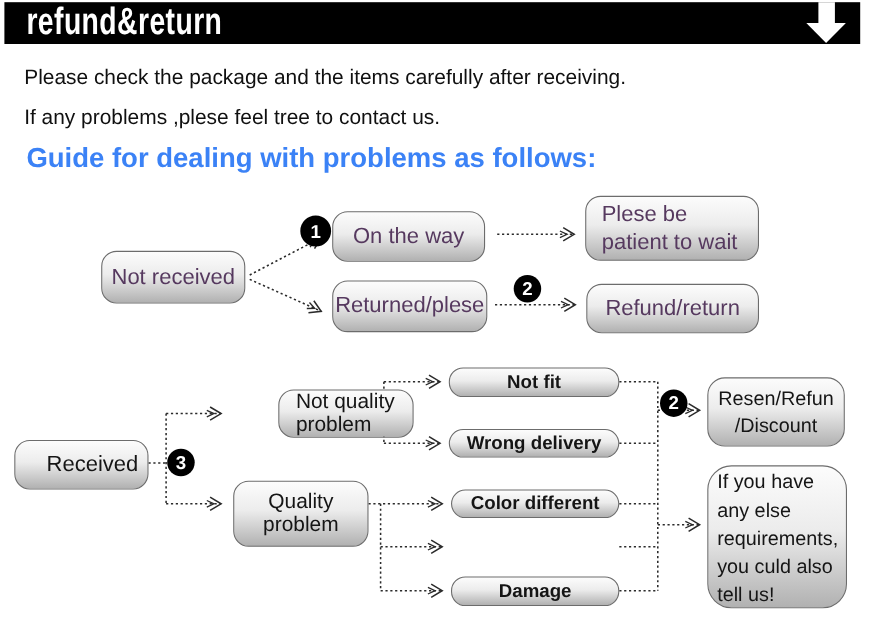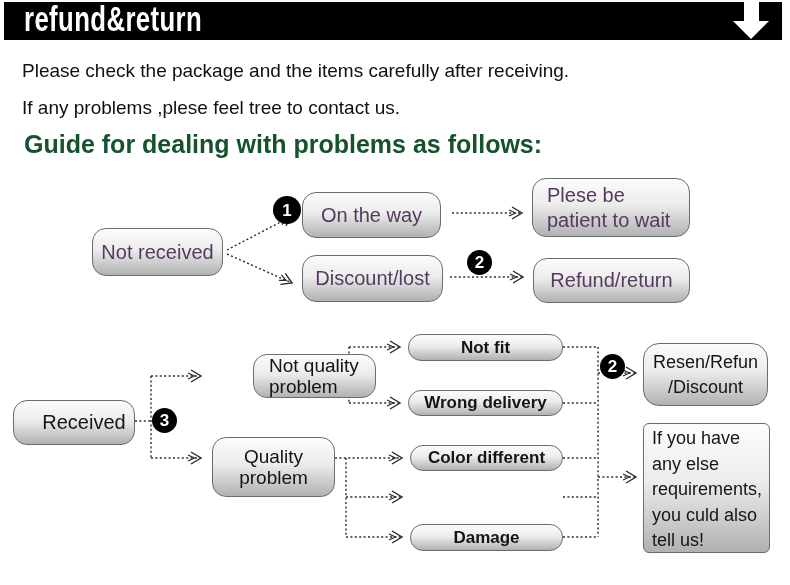--- a/index.html
+++ b/index.html
@@ -17,21 +17,21 @@
   .down-arrow{position:absolute;left:0;top:0;width:790px;height:42px;pointer-events:none;}
   .down-arrow .stem{position:absolute;left:744px;top:2px;width:15px;height:19px;background:#ffffff;}
   .down-arrow .head{
     position:absolute;left:733px;top:21px;width:0;height:0;
     border-left:18px solid transparent;border-right:18px solid transparent;border-top:18px solid #ffffff;
   }
   
   .intro-line{position:absolute;left:22px;font-size:19px;color:#101010;white-space:nowrap;}
   .intro-line.l1{top:60px;}
   .intro-line.l2{top:97px;}
-  .guide-heading{position:absolute;left:24px;top:130px;font-size:25px;font-weight:bold;color:#14532d;white-space:nowrap;}
+  .guide-heading{position:absolute;left:24px;top:130px;font-size:25px;font-weight:bold;color:#3b82f6;white-space:nowrap;}
   
   .flow{position:absolute;left:0;top:170px;width:790px;height:415px;}
   .connectors{position:absolute;left:0;top:0;width:790px;height:415px;}
   .node{
     position:absolute;box-sizing:border-box;
     border:1.6px solid #6c6c6c;border-radius:14px;
     background:linear-gradient(180deg,#fcfcfc 0%,#ececec 45%,#b1b1b1 100%);
     display:flex;align-items:center;justify-content:center;text-align:center;
     white-space:pre-line;color:#151515;
   }
@@ -52,21 +52,21 @@
   .n-refund-return{left:533px;top:88px;width:157px;height:45px;}
   .n-received{left:13px;top:230px;width:122px;height:45px;padding-left:20px;}
   .n-not-quality{left:212px;top:184px;width:123px;height:44px;font-size:19px;line-height:21px;padding-left:15px;margin-left:41px;}
   .n-quality-problem{left:212px;top:267px;width:123px;height:60px;font-size:19px;line-height:21px;}
   .n-not-fit{left:408px;top:164px;width:155px;height:27px;}
   .n-wrong-delivery{left:408px;top:220px;width:155px;height:26px;}
   .n-color-different{left:410px;top:275px;width:153px;height:26px;}
   .n-quality-defect{left:410px;top:314px;width:153px;height:26px;}
   .n-damage{left:410px;top:354px;width:153px;height:27px;}
   .n-resen{left:643px;top:173px;width:125px;height:63px;font-size:18px;line-height:25px;border-radius:16px;}
-  .n-if-you-have{left:643px;top:253px;width:127px;height:130px;font-size:18px;line-height:25.5px;border-radius:6px;padding-left:8px;align-items:flex-start;padding-top:2px;}
+  .n-if-you-have{left:643px;top:253px;width:127px;height:130px;font-size:18px;line-height:25.5px;border-radius:22px;padding-left:8px;align-items:flex-start;padding-top:2px;}
   .b-1{left:273px;top:26px;width:28px;height:28px;}
   .b-2a{left:467px;top:80px;width:25px;height:25px;}
   .b-3{left:152px;top:238px;width:25px;height:25px;}
   .b-2b{left:600px;top:184px;width:25px;height:25px;}
 </style>
 </head>
 <body>
 
 <div class="header-bar"></div>
 <div class="header-title">refund&amp;return</div>
@@ -113,21 +113,21 @@
       <line x1="563" y1="327" x2="598" y2="327"></line>
       <line x1="563" y1="367" x2="598" y2="367"></line>
       <line x1="598" y1="177" x2="598" y2="367"></line>
       <line x1="598" y1="203" x2="636" y2="203" marker-end="url(#chev)"></line>
       <line x1="598" y1="307" x2="636" y2="307" marker-end="url(#chev)"></line>
     </g>
   </svg>
 
   <div class="node purple n-not-received">Not received</div>
   <div class="node purple n-on-the-way">On the way</div>
-  <div class="node purple n-returned-lost">Discount/lost</div>
+  <div class="node purple n-returned-lost">Returned/plese</div>
   <div class="node purple n-refund-return">Refund/return</div>
   <div class="node purple left n-please-wait">Plese be
 patient to wait</div>
   <div class="badge b-1">1</div>
   <div class="badge b-2a">2</div>
 
   <div class="node dark n-received">Received</div>
   <div class="node left n-not-quality">Not quality
 problem</div>
   <div class="node n-quality-problem">Quality

